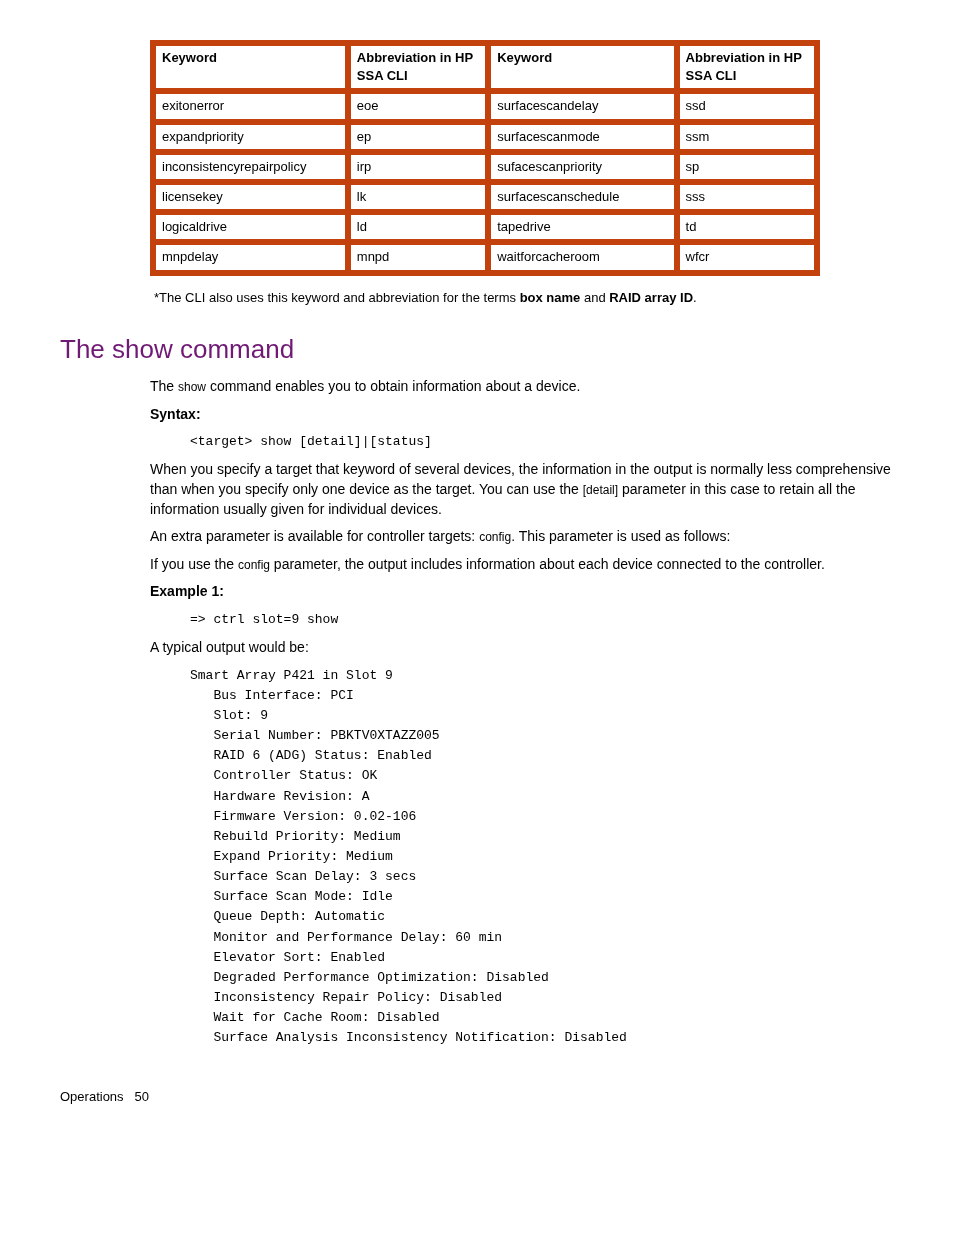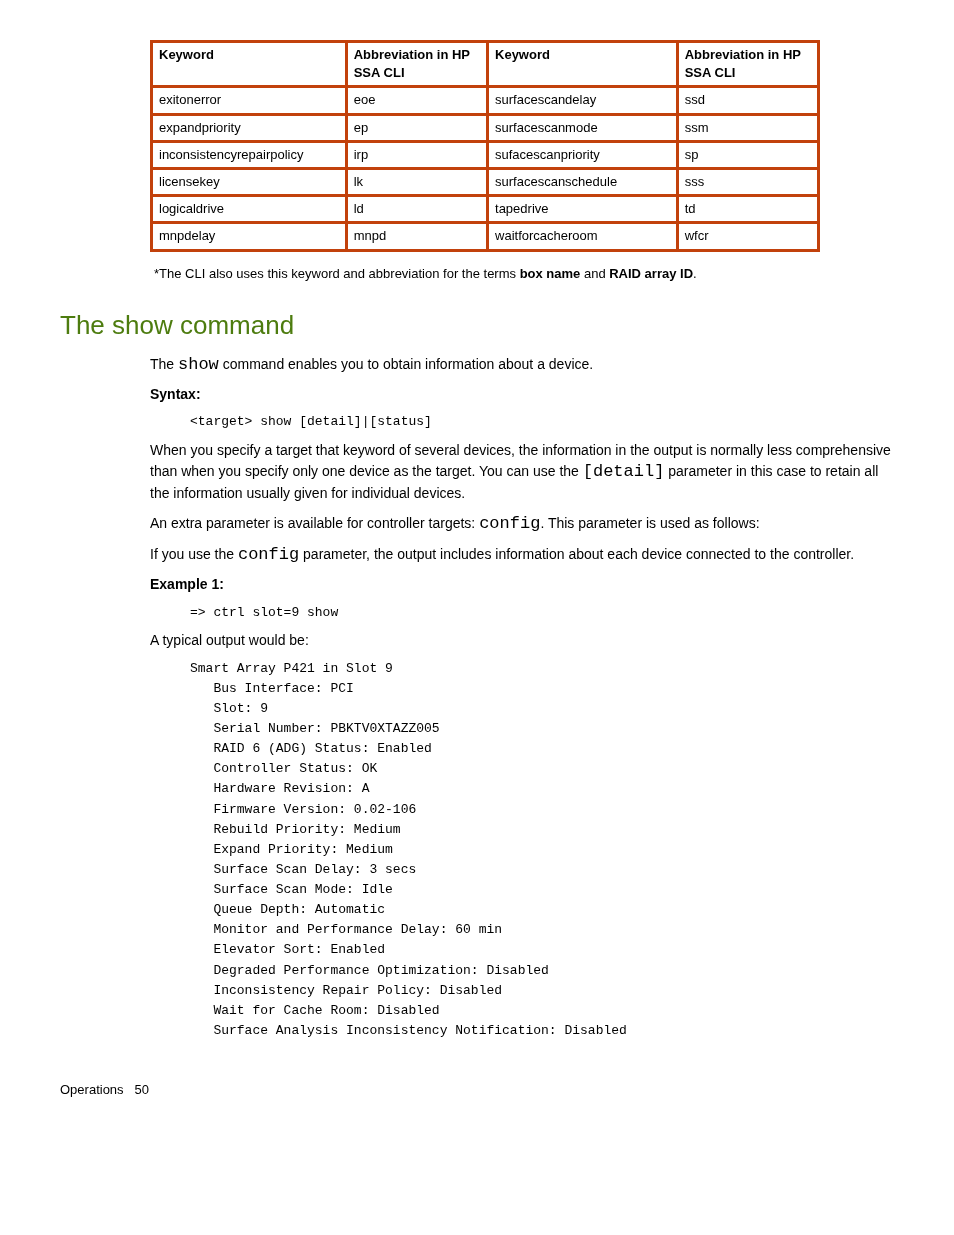--- a/index.html
+++ b/index.html
@@ -11,50 +11,50 @@
     width: 834px;
     line-height: 1.4;
   }
   table {
     border-collapse: collapse;
     width: 670px;
     margin-left: 90px;
     margin-bottom: 6px;
   }
   th, td {
-    border: 3px solid #c2410c;
+    border: 6px solid #c2410c;
     text-align: left;
     padding: 3px 6px;
     font-size: 13px;
     vertical-align: top;
   }
   th {
     font-weight: bold;
   }
   .footnote {
     font-size: 13px;
     margin-left: 94px;
     margin-bottom: 20px;
   }
   h2.section {
-    color: #4d7c0f;
+    color: #701a75;
     font-weight: 300;
     font-size: 26px;
     margin: 24px 0 10px 0;
     font-family: "Segoe UI Light", "Arial Narrow", Arial, sans-serif;
   }
   .content {
     margin-left: 90px;
   }
   .content p {
     margin: 8px 0;
   }
   .mono {
-    font-family: Liberation Mono, monospace;
-    font-size: 17px;
+    font-family: Liberation Sans, sans-serif;
+    font-size: 12px;
   }
   .codeblock {
     font-family: "Courier New", monospace;
     font-size: 13px;
     white-space: pre;
     margin: 4px 0 8px 40px;
     line-height: 1.55;
   }
   .label {
     font-weight: bold;

